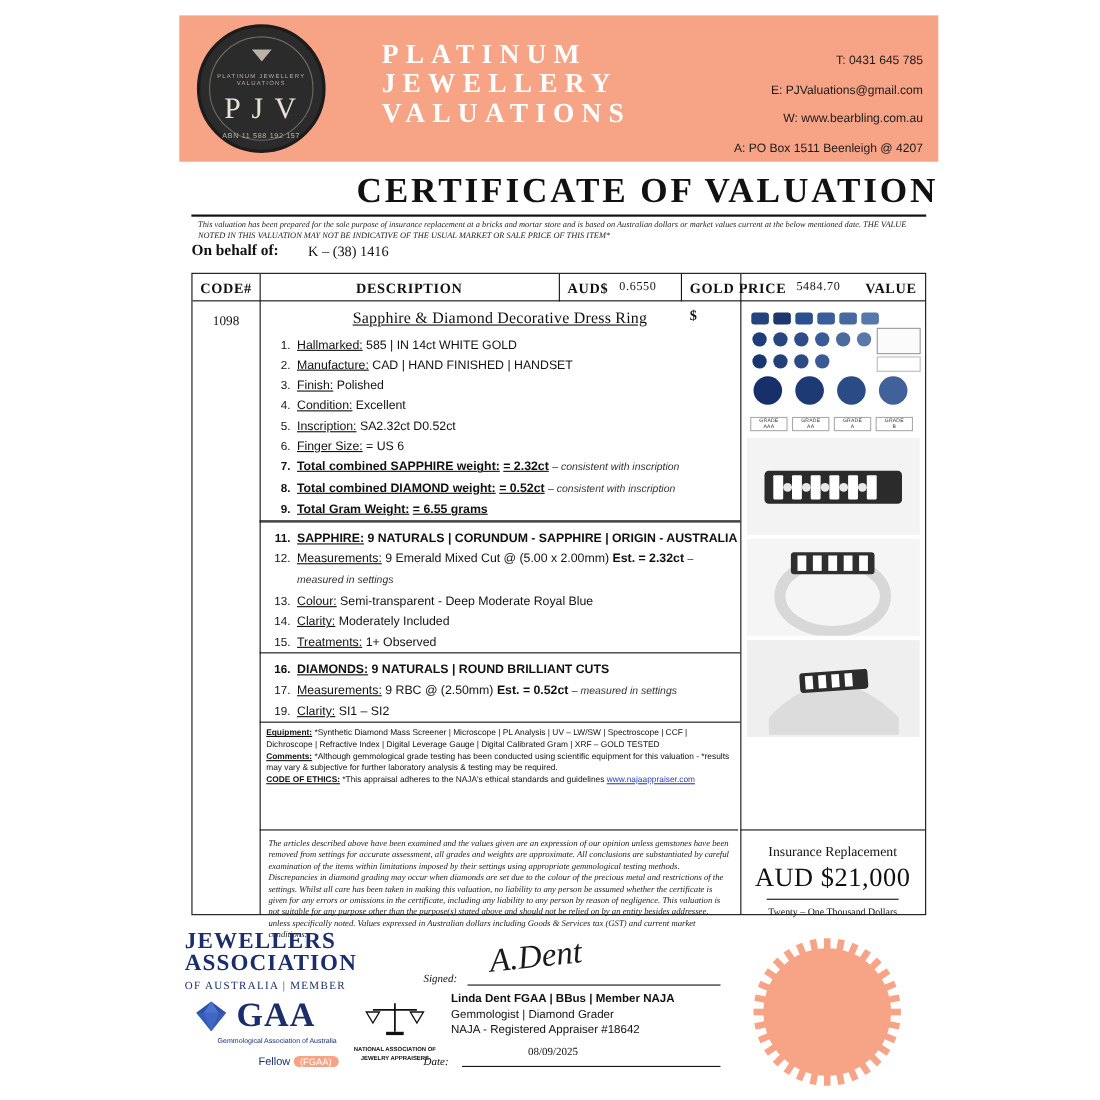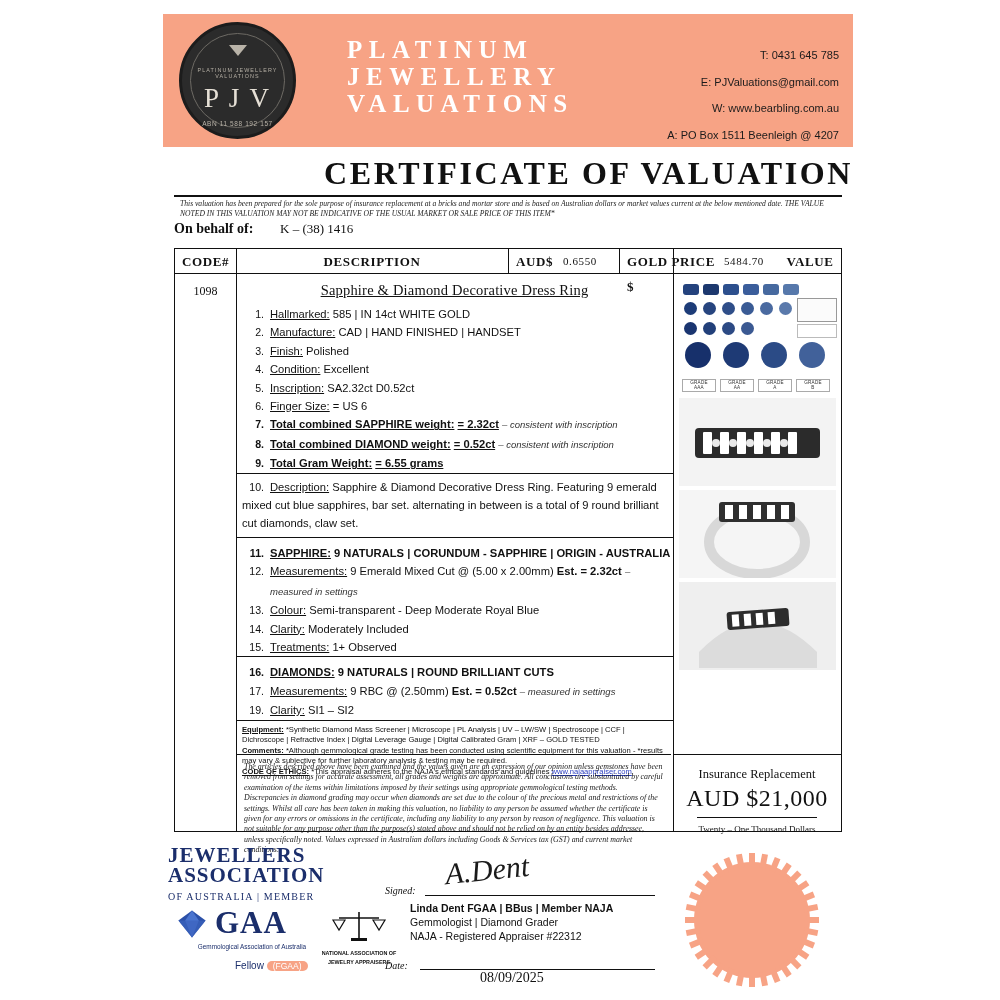--- a/index.html
+++ b/index.html
@@ -502,22 +502,21 @@
     left: 35px;
     top: 114px;
     width: 235px;
     border-top: 1px solid #111;
   }
   .date-val {
     position: absolute;
     left: 95px;
     top: 96px;
     font-family: "Liberation Serif", serif;
-    font-size: 14px;
-    margin-top: 19px;
+    font-size: 10px;
   }
 
   .seal {
     position: absolute;
     left: 677px;
     top: 845px;
     width: 150px;
     height: 150px;
   }
 </style>
@@ -621,24 +620,20 @@
           <span class="ital">– consistent with inscription</span></span>
         </div>
         <div class="row">
           <span class="num b">9.</span>
           <span><span class="u b">Total Gram Weight:</span>
           <span class="u b">= 6.55 grams</span></span>
         </div>
       </div>
 
       <div class="block-sep"></div>
-      <div class="desc-para">
-        <span class="num">10.</span><span class="u">Description:</span>
-        <span>Sapphire &amp; Diamond Decorative Dress Ring. Featuring 9 emerald mixed cut blue sapphires, bar set. alternating in between is a total of 9 round brilliant cut diamonds, claw set.</span>
-      </div>
 
       <div class="block-sep"></div>
       <div class="lines">
         <div class="row">
           <span class="num b">11.</span>
           <span><span class="u b">SAPPHIRE:</span>
           <span class="b">9 NATURALS | CORUNDUM - SAPPHIRE | ORIGIN - AUSTRALIA</span></span>
         </div>
         <div class="row">
           <span class="num">12.</span>
@@ -843,21 +838,21 @@
     <div class="naja-sub">JEWELRY APPRAISERS</div>
   </div>
 
   <div class="sign-block">
     <div class="signature">A.Dent</div>
     <div class="signed-label">Signed:</div>
     <div class="signed-rule"></div>
     <div class="signer">
       <div class="n1">Linda Dent  FGAA | BBus | Member NAJA</div>
       <div>Gemmologist | Diamond Grader</div>
-      <div>NAJA - Registered Appraiser #22312</div>
+      <div>NAJA - Registered Appraiser #18642</div>
     </div>
     <div class="date-label">Date:</div>
     <div class="date-rule"></div>
     <div class="date-val">08/09/2025</div>
   </div>
 
   <svg class="seal" viewBox="0 0 150 150">
     <g fill="#f7a385">
       <circle cx="75" cy="75" r="58"></circle>
       <g>

